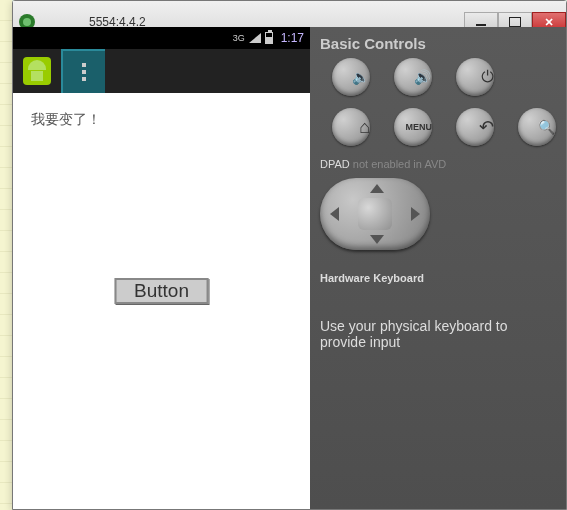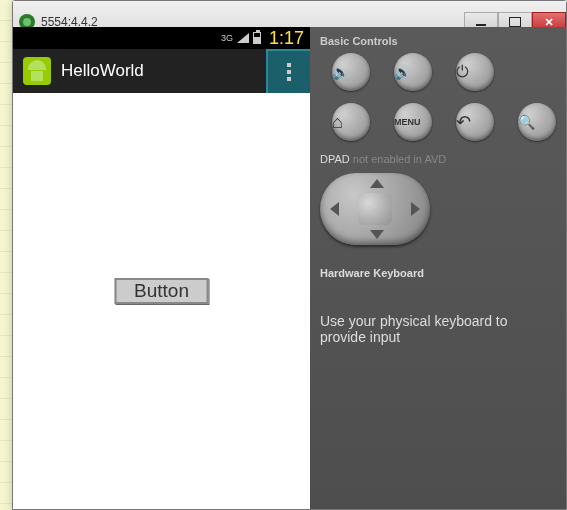--- a/index.html
+++ b/index.html
@@ -1,20 +1,20 @@
 <!DOCTYPE html>
 <html><head>
 <meta charset="utf-8">
 <style>
   * { box-sizing: border-box; margin: 0; padding: 0; font-family: Arial, sans-serif; }
   body { background: #e0f0e0; width: 567px; height: 510px; overflow: hidden; position: relative; }
   
   
   .window { position: absolute; left: 12px; top: 0; width: 555px; height: 510px; background: #fff; border: 1px solid #777; border-radius: 3px 3px 0 0; box-shadow: 0 2px 8px rgba(0,0,0,0.2); }
-  .titlebar { height: 42px; background: linear-gradient(#f0f0f0, #d8d8d8); display: flex; align-items: center; padding-left: 6px; border-bottom: 1px solid #bbb; }
+  .titlebar { height: 42px; background: linear-gradient(#f0f0f0, #d8d8d8); display: flex; align-items: center; padding-left: 6px; border-bottom: 1px solid #bbb; gap: 48px; }
   .titlebar-icon { width: 16px; height: 16px; background: #2a7a2a; border-radius: 8px; position: relative; margin-right: 6px; }
   .titlebar-icon::after { content: ""; position: absolute; left: 4px; top: 4px; width: 8px; height: 8px; background: #6fc06f; border-radius: 4px; }
   .titlebar-text { font-size: 12px; color: #333; flex: 1; }
   .win-btns { display: flex; }
   .win-btn { width: 34px; height: 20px; margin-top:1px; background: linear-gradient(#eaeaea,#d0d0d0); border: 1px solid #aaa; display: flex; align-items: center; justify-content: center; font-size: 11px; color: #222; cursor: pointer; }
   .win-btn.min::after { content:""; width:10px; height:2px; background:#222; margin-top:6px;}
   .win-btn.max::after { content:""; width:10px; height:8px; border:1px solid #222; }
   .win-btn.close { background: linear-gradient(#e07070,#c83030); color:#fff; font-weight:bold; border-color:#a02020;}
   
   
@@ -22,40 +22,40 @@
   
   
   .phone-col { width: 323px; background: #000; display: flex; flex-direction: column; }
   .statusbar { height: 22px; background: #000; display: flex; align-items: center; justify-content: flex-end; padding-right: 6px; gap: 4px; color:#fff; font-size: 12px; }
   .stat-icon { display:inline-block; }
   .stat-3g { font-size: 9px; color:#ccc; }
   .signal { width:0; height:0; border-style:solid; border-width:0 0 10px 12px; border-color:transparent transparent #ccc transparent; }
   .battery { width: 8px; height: 12px; border:1px solid #ccc; position:relative; }
   .battery::before { content:""; position:absolute; top:-3px; left:2px; width:4px; height:2px; background:#ccc;}
   .battery::after { content:""; position:absolute; bottom:0; left:0; right:0; height:60%; background:#ccc; }
-  .clk { font-size:18px; color:#fde047; margin-left:4px; }
+  .clk { font-size:12px; color:#c4b5fd; margin-left:4px; }
   
   .appbar { height: 44px; background: #222; display:flex; align-items:center; }
   .app-icon { width:28px; height:28px; margin:0 10px; background:#9c0; border-radius:4px; position:relative; }
   .app-icon::before { content:""; position:absolute; left:5px; top:3px; width:18px; height:10px; background:#b4e060; border-radius:9px 9px 0 0;}
   .app-icon::after { content:""; position:absolute; left:8px; top:14px; width:12px; height:10px; background:#b4e060;}
   .app-title { color:#fff; font-size:17px; flex:1; }
   .overflow { width:44px; height:44px; background:#1a5f6a; display:flex; flex-direction:column; align-items:center; justify-content:center; gap:3px; border-left:2px solid #2a8a9a; border-top:2px solid #2a8a9a; cursor:pointer;}
   .overflow span { width:4px; height:4px; background:#ccc; }
   
   .app-content { flex:1; background:#fff; padding:18px; position:relative; }
   .msg1 { font-size:14px; color:#555; }
   .msg2 { font-size:14px; color:#555; }
   .big-btn { position:absolute; left:50%; top:185px; transform:translateX(-50%); padding:0 18px; background:#ccc; border:2px solid #888; font-size:19px; color:#333; cursor:pointer; box-shadow:1px 1px 0 #666;}
   
   
   .side { flex:1; background: linear-gradient(#5a5a5a,#4e4e4e); padding:8px 10px; color:#ddd; font-size:11px; }
-  .sec-label { font-size:11px; color:#ccc; font-weight:bold; margin-bottom:6px; }
+  .sec-label { font-size:15px; color:#ccc; font-weight:bold; margin-bottom:6px; }
   .btn-row { display:flex; gap:12px; margin-bottom:12px; }
-  .round-btn { width:38px; height:38px; border-radius:19px; background:radial-gradient(circle at 30% 30%, #d0d0d0, #888); box-shadow: inset 0 -2px 4px rgba(0,0,0,0.4), 0 1px 2px rgba(0,0,0,0.5); display:flex; align-items:center; justify-content:flex-start; color:#333; cursor:pointer; position:relative;margin-left:12px;}
+  .round-btn { width:38px; height:38px; border-radius:19px; background:radial-gradient(circle at 30% 30%, #d0d0d0, #888); box-shadow: inset 0 -2px 4px rgba(0,0,0,0.4), 0 1px 2px rgba(0,0,0,0.5); display:flex; align-items:center; justify-content:flex-end; color:#333; cursor:pointer; position:relative;margin-left:12px;}
   .ic-volmin::after { content:"🔈"; font-size:14px;}
   .ic-volup::after { content:"🔊"; font-size:14px;}
   .ic-power::after { content:"⏻"; font-size:16px;}
   .ic-home::after { content:"⌂"; font-size:18px;}
   .ic-menu { font-size:9px; font-weight:bold; color:#333;}
   .ic-back::after { content:"↶"; font-size:18px;}
   .ic-search::after { content:"🔍"; font-size:14px;}
   
   .dpad-label { font-size:11px; }
   .dpad-label .dis { color:#888; }
@@ -93,28 +93,28 @@
 
     <div class="phone-col">
       <div class="statusbar">
         <span class="stat-3g stat-icon">3G</span>
         <span class="signal stat-icon"></span>
         <span class="battery stat-icon"></span>
         <span class="clk">1:17</span>
       </div>
       <div class="appbar">
         <div class="app-icon"></div>
-        <div class="app-title">HelloWorld</div>
         <div class="overflow">
           <span></span>
             <span></span>
             <span></span>
         </div>
       </div>
       <div class="app-content">
+        <div class="msg2">我要变了！</div>
         <button class="big-btn">Button</button>
       </div>
     </div>
 
     <div class="side">
       <div class="sec-label">Basic Controls</div>
       <div class="btn-row">
         <div class="round-btn ic-volmin"></div>
         <div class="round-btn ic-volup"></div>
         <div class="round-btn ic-power"></div>

